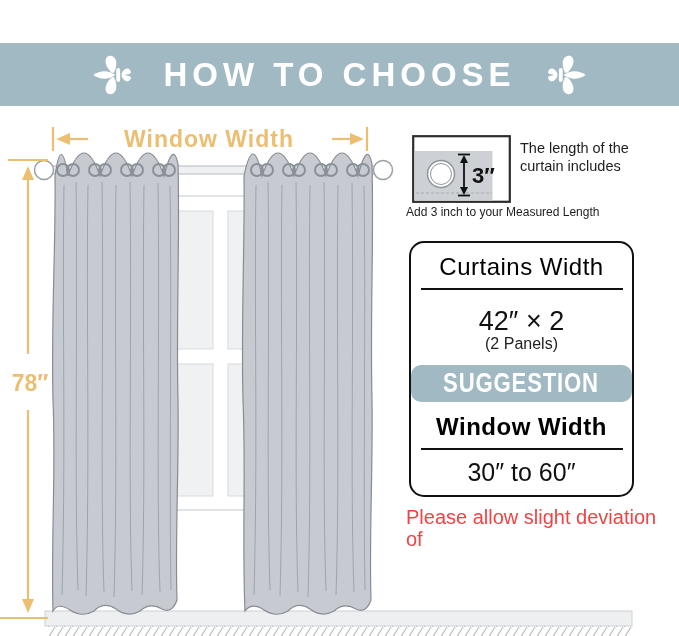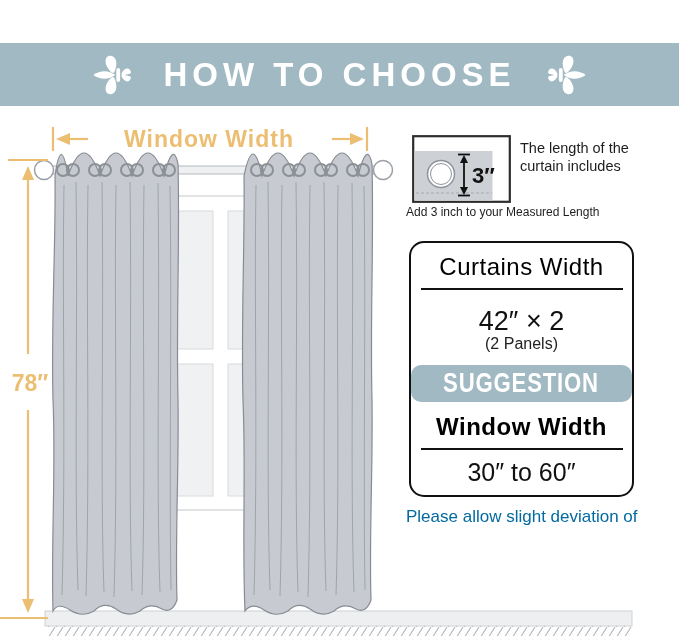--- a/index.html
+++ b/index.html
@@ -47,21 +47,21 @@
     display:flex;align-items:center;justify-content:center;border-radius:10px;
   }
   .suggestion-label{
     color:#ffffff;font-size:27px;font-weight:bold;letter-spacing:1px;
     transform:scaleX(0.82);display:inline-block;
   }
   .card-title2{font-size:24px;font-weight:bold;color:#000;margin-top:11px;letter-spacing:0.5px;}
   .card-value2{font-size:25px;color:#111;margin-top:8px;}
   .footnote{
     position:absolute;left:406px;top:506px;width:265px;
-    font-size:17px;line-height:22px;color:#0369a1;
+    font-size:20px;line-height:22px;color:#ef4444;
   }
 </style>
 </head>
 <body>
 
 <svg class="scene" viewBox="0 0 679 636" xmlns="http://www.w3.org/2000/svg">
   <defs>
     <pattern id="hatch" patternUnits="userSpaceOnUse" width="8" height="11">
       <line x1="7" y1="0" x2="0" y2="11" stroke="#b8bbc0" stroke-width="1.2"></line>
     </pattern>

